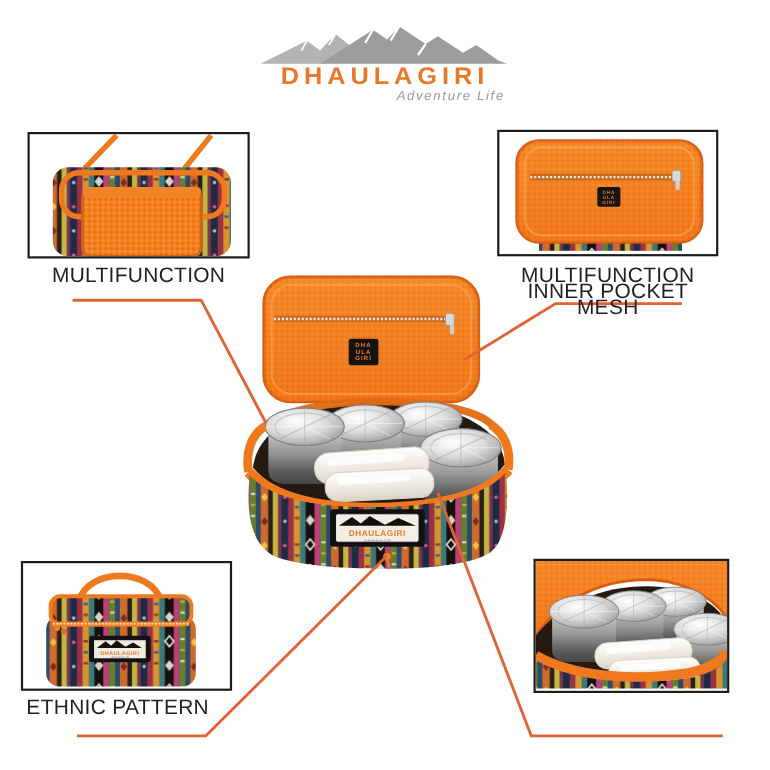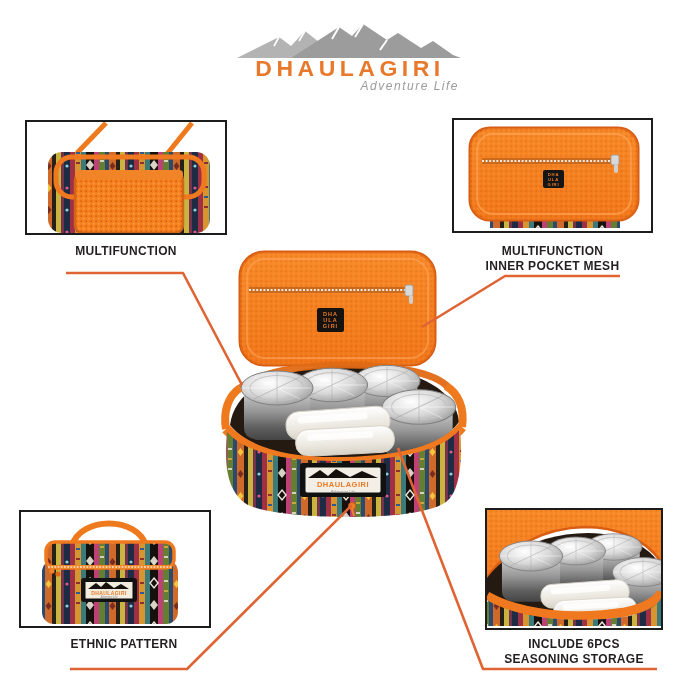--- a/index.html
+++ b/index.html
@@ -1,20 +1,20 @@
 <!DOCTYPE html>
 <html><head>
 <meta charset="utf-8">
 <style>
   html,body{margin:0;padding:0;background:#ffffff;}
   #canvas{position:relative;width:700px;height:700px;background:#ffffff;overflow:hidden;
           font-family:"Liberation Sans",sans-serif;}
   .art{position:absolute;left:0;top:0;z-index:1;}
   .frame{position:absolute;border:2px solid #1c1c1c;background:transparent;box-sizing:border-box;z-index:2;}
-  .callout-label{position:absolute;z-index:2;text-align:center;font-weight:bold;font-size:12px;
+  .callout-label{position:absolute;z-index:2;text-align:center;font-weight:normal;font-size:19px;
                  line-height:14.5px;letter-spacing:.3px;color:#231F20;}
   .callout-label span{display:block;}
   #logo{position:absolute;left:233px;top:20px;width:234px;z-index:2;text-align:center;}
   #brand-name{font-weight:bold;font-size:23px;letter-spacing:4.5px;color:#E8792C;margin-top:-11px;
               transform:scaleY(.95);}
   #brand-tagline{font-style:italic;font-size:12px;letter-spacing:1.5px;color:#9B9B9B;text-align:right;
                  padding-right:8px;margin-top:-3px;}
   svg text{font-family:"Liberation Sans",sans-serif;}
 </style>
 </head>
@@ -38,26 +38,22 @@
   <div class="frame" style="left:19px;top:510px;width:192px;height:118px"></div>
   <div class="frame" style="left:485px;top:508px;width:178px;height:122px"></div>
 
   <div class="callout-label" style="left:25px;top:244px;width:202px">
     <span>MULTIFUNCTION</span>
   </div>
   <div class="callout-label" style="left:452px;top:244px;width:201px">
     <span>MULTIFUNCTION</span>
     <span>INNER POCKET MESH</span>
   </div>
-  <div class="callout-label" style="left:28px;top:637px;width:192px">
+  <div class="callout-label" style="left:11px;top:637px;width:192px">
     <span>ETHNIC PATTERN</span>
-  </div>
-  <div class="callout-label" style="left:485px;top:637px;width:178px">
-    <span>INCLUDE 6PCS</span>
-    <span>SEASONING STORAGE</span>
   </div>
 
   <svg class="art" width="700" height="700" viewBox="0 0 700 700">
     <defs>
       <linearGradient id="lidGrad" x1="0" y1="0" x2="0" y2="1">
         <stop offset="0" stop-color="#F9902F"></stop>
           <stop offset="1" stop-color="#EE6F15"></stop>
       </linearGradient>
       <radialGradient id="steelLid" cx="0.4" cy="0.35" r="0.8">
         <stop offset="0" stop-color="#ffffff"></stop>

